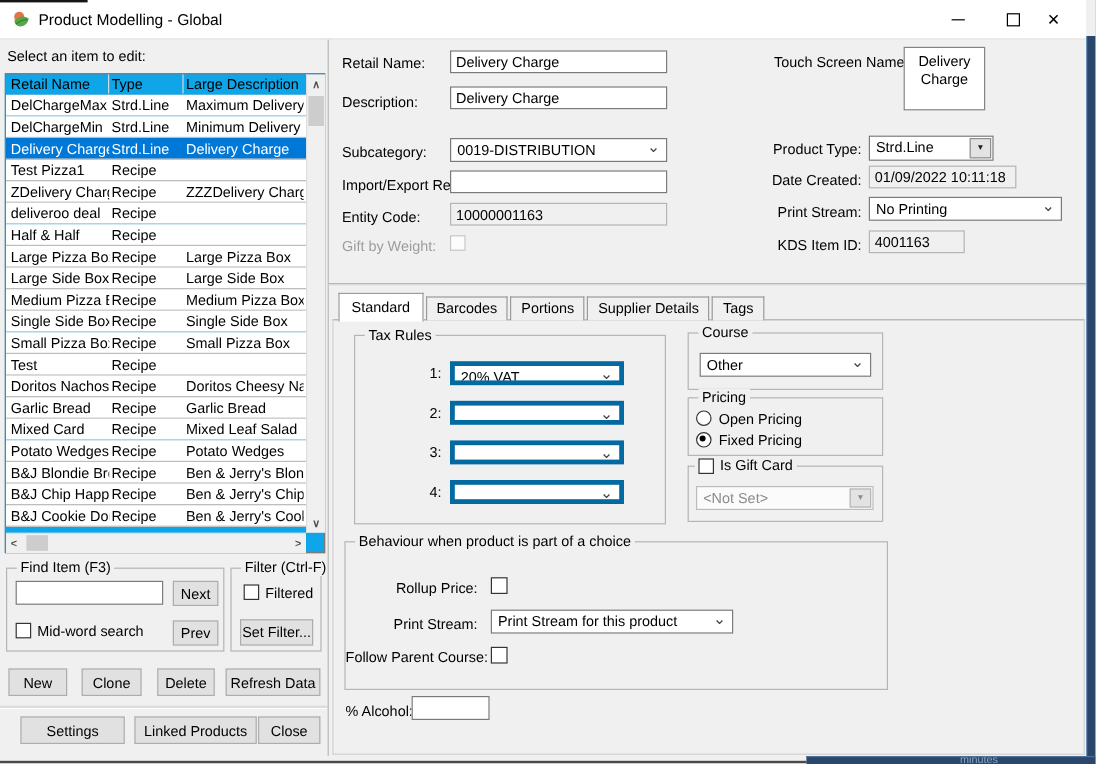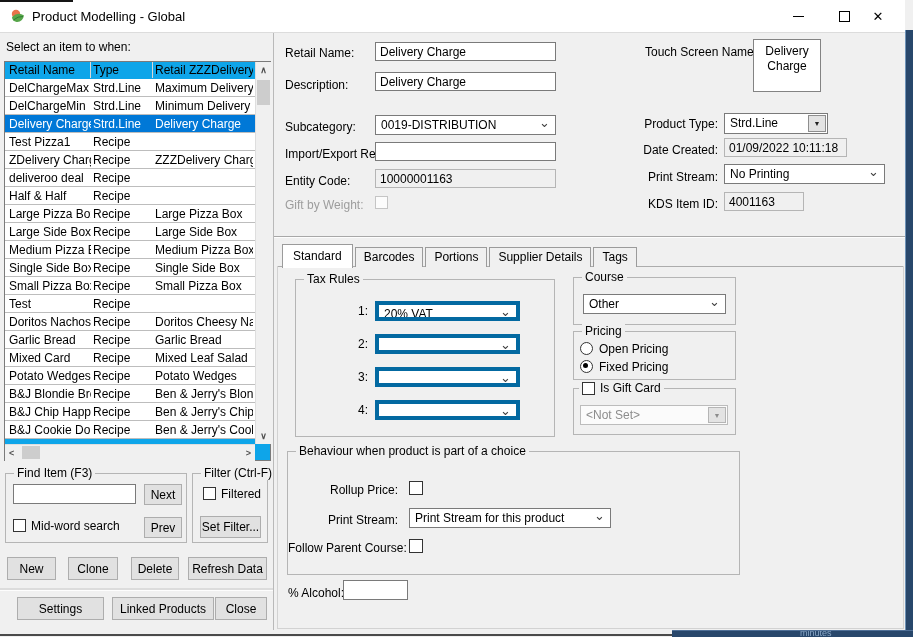--- a/index.html
+++ b/index.html
@@ -103,27 +103,27 @@
       </div>
     <div class="abs winbtn" style="left:828px">
         <div class="maxglyph"></div>
       </div>
     <div class="abs winbtn" style="left:862px">
         <span class="closeglyph">✕</span>
       </div>
   </div>
   <div class="abs darkline-top"></div>
 
-  <div class="abs panellabel">Select an item to when:</div>
+  <div class="abs panellabel">Select an item to edit:</div>
 
   <div class="abs listbox">
     <div class="listhead">
       <span class="hcell" style="left:4px;width:82px">Retail Name</span>
       <span class="hcell" style="left:88px;width:58px">Type</span>
-      <span class="hcell" style="left:150px;width:98px">Retail ZZZDelivery</span>
+      <span class="hcell" style="left:150px;width:98px">Large Description</span>
       <span class="hsep" style="left:85px"></span>
       <span class="hsep" style="left:147px"></span>
     </div>
     <div class="rows">
 
     <div class="lrow">
           <span class="lcell c-name">DelChargeMax</span>
           <span class="lcell c-type">Strd.Line</span>
           <span class="lcell c-desc">Maximum Delivery Cha</span>
         </div>

